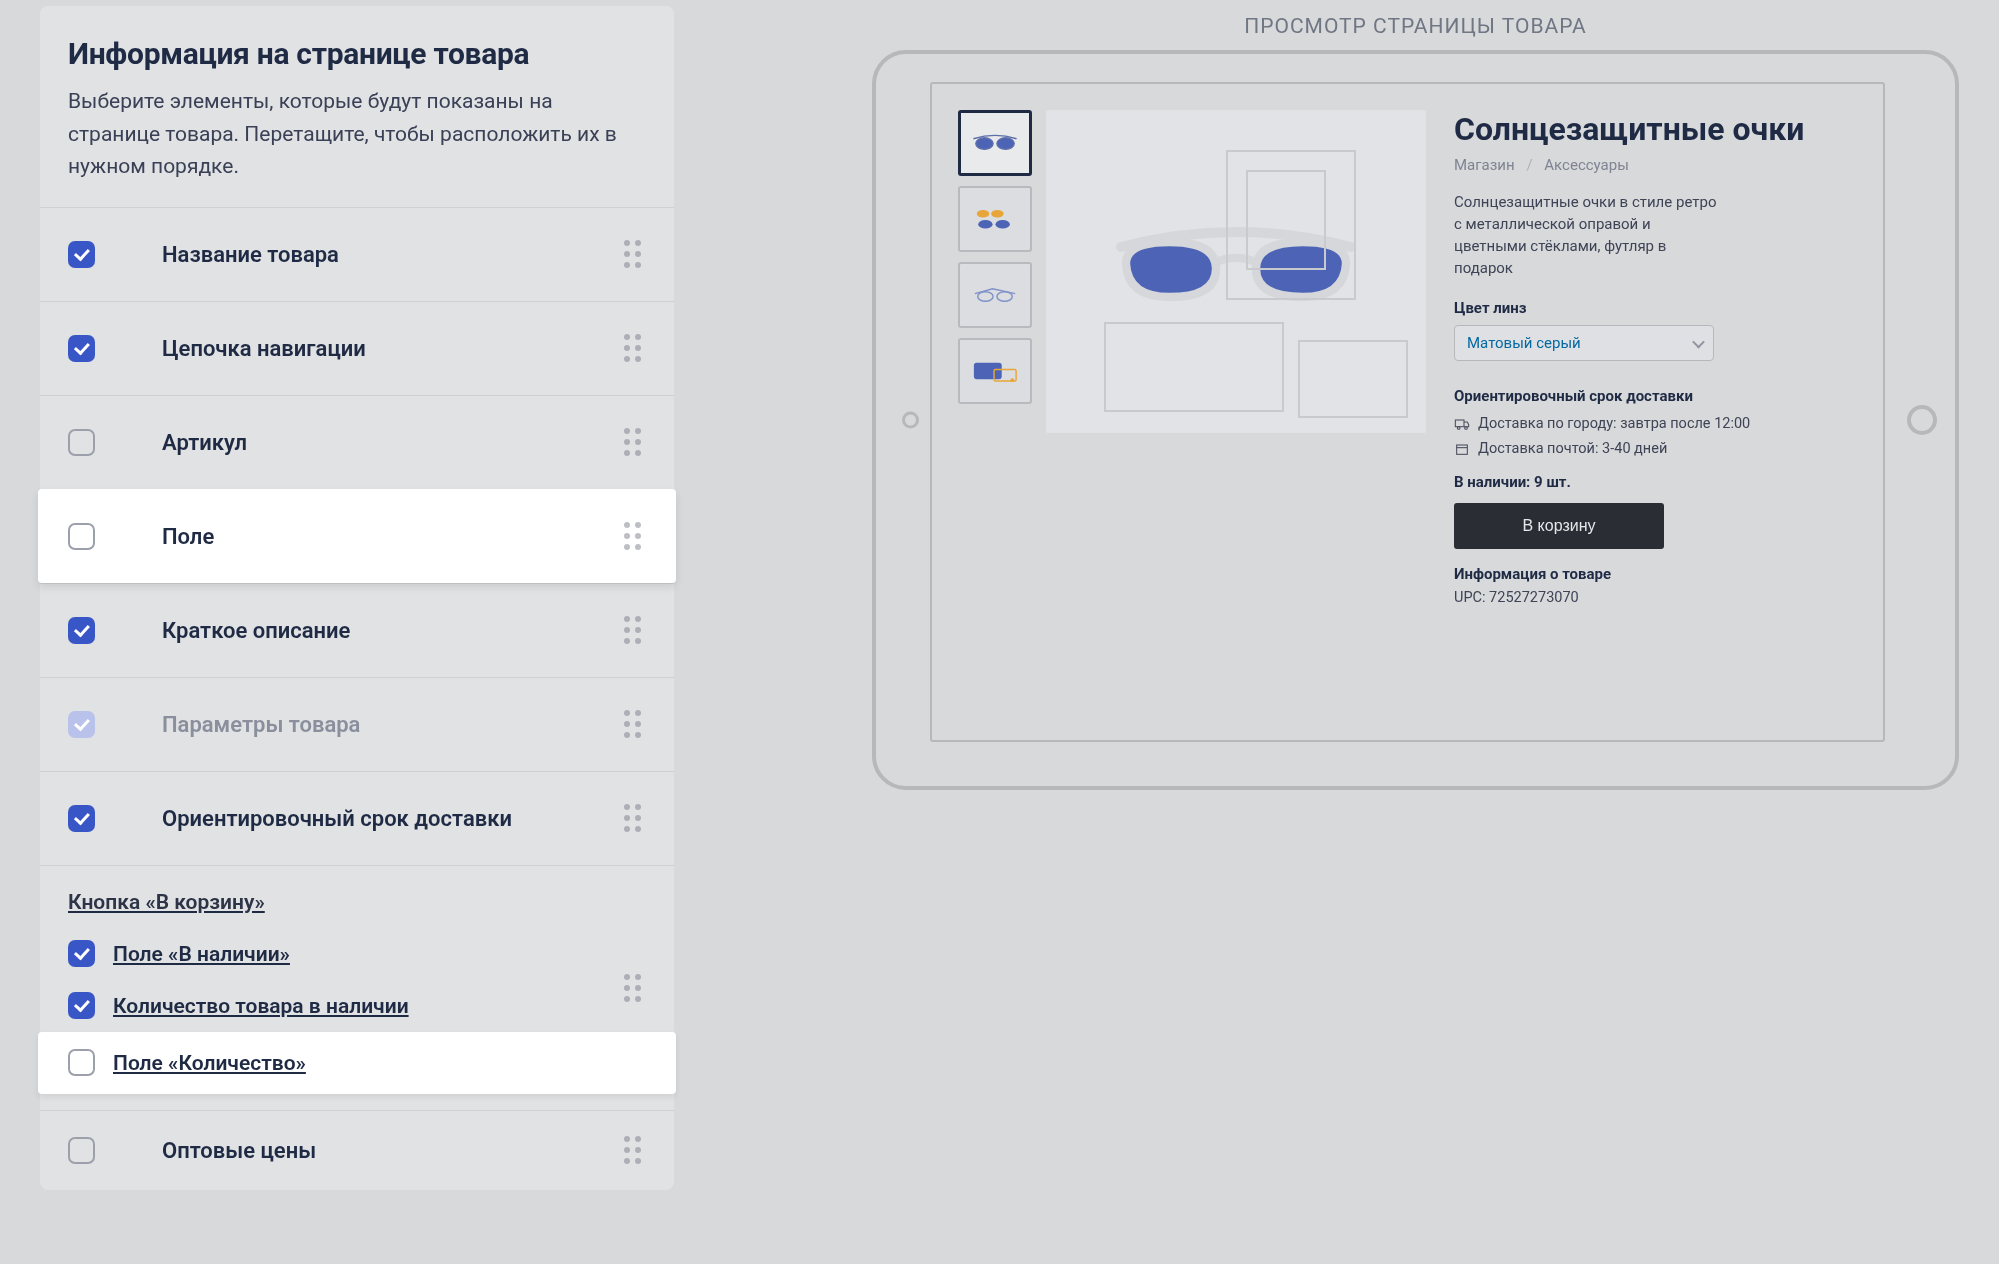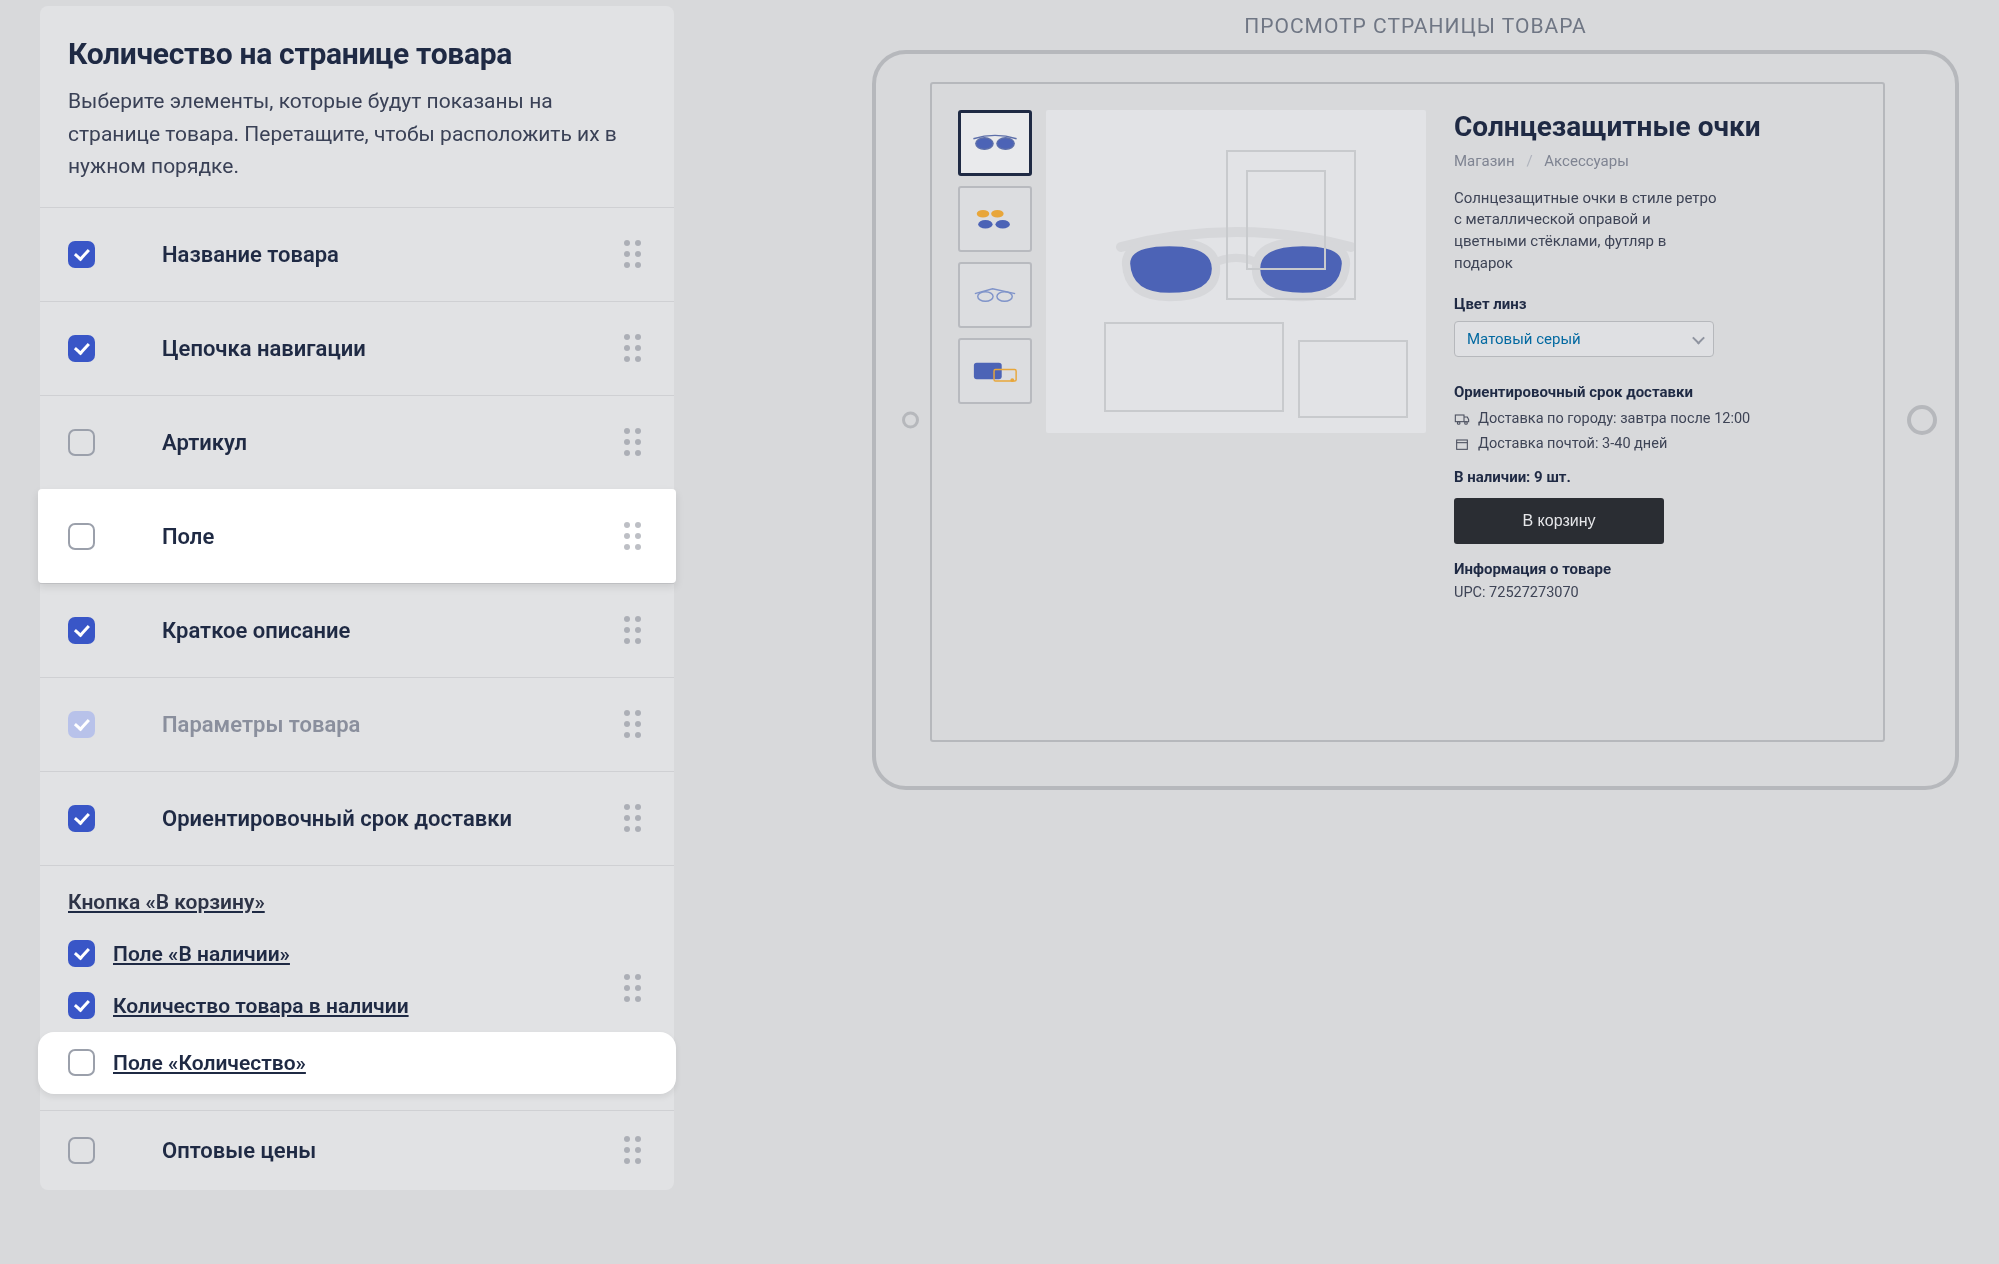--- a/index.html
+++ b/index.html
@@ -114,21 +114,21 @@
 .sub-row .checkbox { margin-right:18px; }
 .sub-row-label {
   font-size:21px;
   font-weight:600;
   color:#1f2a44;
 }
 .subgroup .drag-handle { position:absolute; right:28px; top:50%; transform:translateY(-50%); }
 .subgroup-wrap { position:relative; }
 .sub-row.active {
   background:#ffffff;
-  border-radius:16px;
+  border-radius:4px;
   margin:0 -30px;
   padding:0 30px;
   box-shadow:0 3px 6px rgba(0,0,0,.08);
   height:62px;
 }
 
 
 .right-col { flex:1; padding:10px 40px 0 180px; }
 .preview-title {
   text-align:center;
@@ -176,21 +176,21 @@
   overflow:hidden;
 }
 .ghost-boxes { position:absolute; inset:0; pointer-events:none; }
 .ghost-boxes .g { position:absolute; border:2px solid #c8cacd; }
 
 .big-glasses { width:250px; }
 .mini-glasses { width:48px; }
 
 
 .info { flex:1; }
-.prod-title { font-size:28px; font-weight:700; line-height:1.2; color:#1f2a44; }
+.prod-title { font-size:32px; font-weight:700; line-height:1.2; color:#1f2a44; }
 .crumbs { margin-top:8px; font-size:15px; color:#7f8492; }
 .crumbs .sep { margin:0 8px; color:#aeb2bc; }
 .desc { margin-top:18px; font-size:15px; line-height:1.45; color:#3e4456; max-width:270px; }
 .opt-label { margin-top:20px; font-size:15px; font-weight:700; color:#1f2a44; }
 .select {
   margin-top:8px; border:1.5px solid #b6b8bc; border-radius:4px; height:36px;
   display:flex; align-items:center; padding:0 12px; font-size:15px; color:#0369a1;
   max-width:260px; position:relative; background:#dfe0e3;
 }
 .select .chev {
@@ -207,21 +207,21 @@
 }
 .info-hdr { margin-top:16px; font-size:15px; font-weight:700; color:#1f2a44; }
 .upc { margin-top:6px; font-size:14.5px; color:#3e4456; }
 </style>
 </head>
 <body>
 
 <div class="left-col">
   <div class="panel">
     <div class="panel-header">
-      <div class="panel-title">Количество на странице товара</div>
+      <div class="panel-title">Информация на странице товара</div>
       <div class="panel-subtitle">Выберите элементы, которые будут показаны на странице товара. Перетащите, чтобы расположить их в нужном порядке.</div>
     </div>
 
     <div class="list">
 
       <div class="row">
         <div class="checkbox checked">
             <div class="check-mark"></div>
           </div>
         <div class="row-label">Название товара</div>

